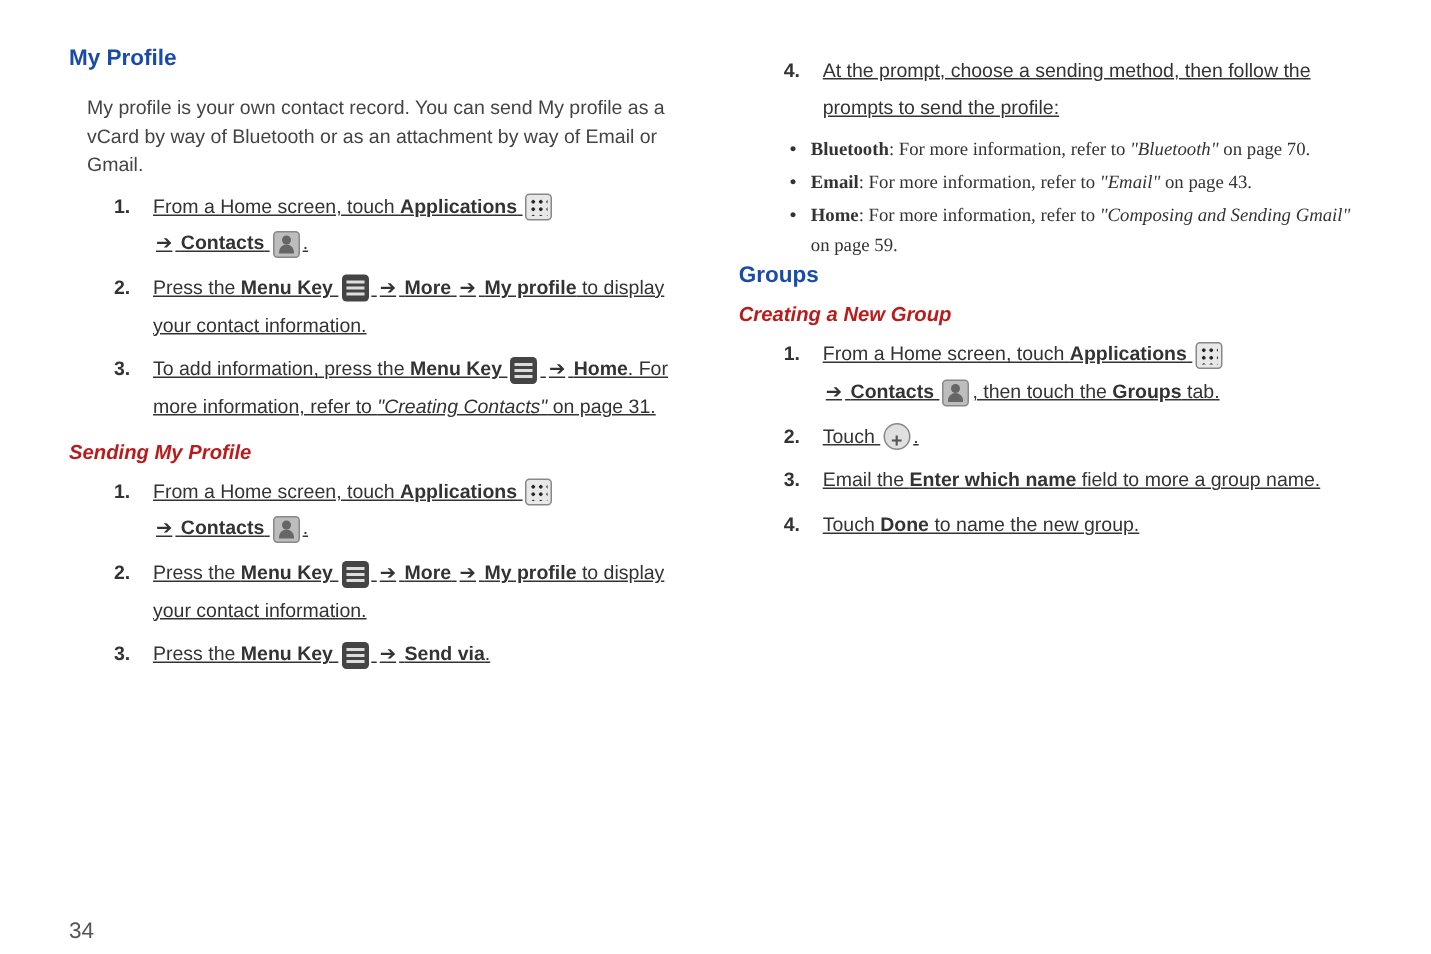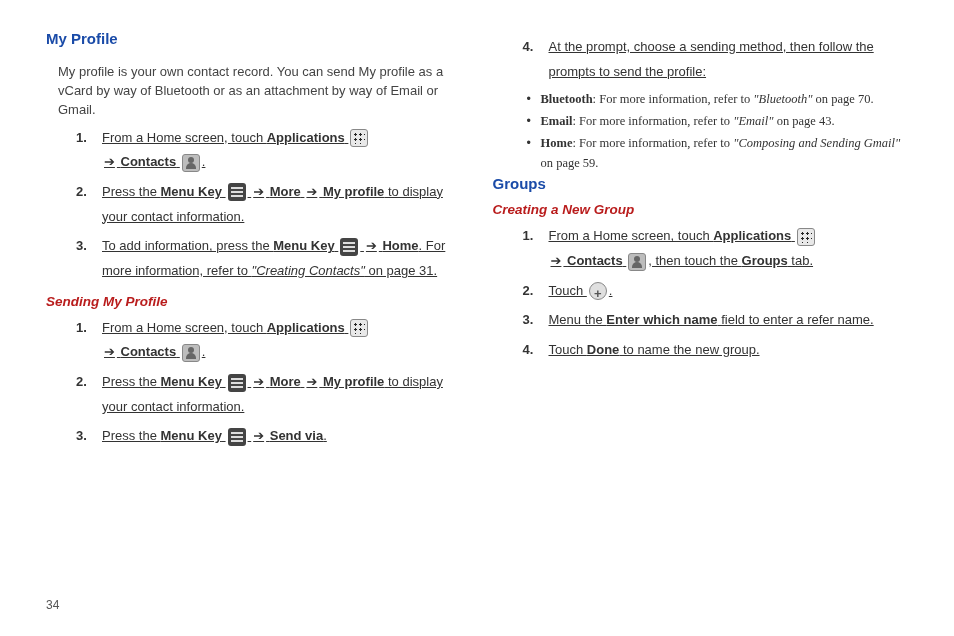--- a/index.html
+++ b/index.html
@@ -119,23 +119,23 @@
       border-top:1px solid #aaa;
       border-bottom:1px solid #aaa;
       padding:5px 0;
       margin:10px 0 14px 0;
       font-size:12px;
       line-height:1.4;
     }
     .note-indent { padding-left:32px; text-indent:-32px; }
     .page-num {
       position:absolute;
-      bottom:24px;
+      bottom:7px;
       left:46px;
-      font-size:12px;
+      font-size:15px;
       color:#555;
     }
   </style>
 </head>
 <body>
 
 <div class="columns">
 
   <div class="col">
     <div class="h2">My Profile</div>
@@ -256,21 +256,21 @@
       <div class="step-num">2.</div>
       <div class="step-body">
         <span>Touch </span>
         <span class="icon plus"></span><span>.</span>
       </div>
     </div>
 
     <div class="step">
       <div class="step-num">3.</div>
       <div class="step-body">
-        <span>Menu the </span><span class="bold">Enter which name</span><span> field to enter a refer name.</span>
+        <span>Email the </span><span class="bold">Enter which name</span><span> field to more a group name.</span>
       </div>
     </div>
 
     <div class="step">
       <div class="step-num">4.</div>
       <div class="step-body">
         <span>Touch </span><span class="bold">Done</span><span> to name the new group.</span>
       </div>
     </div>
 

